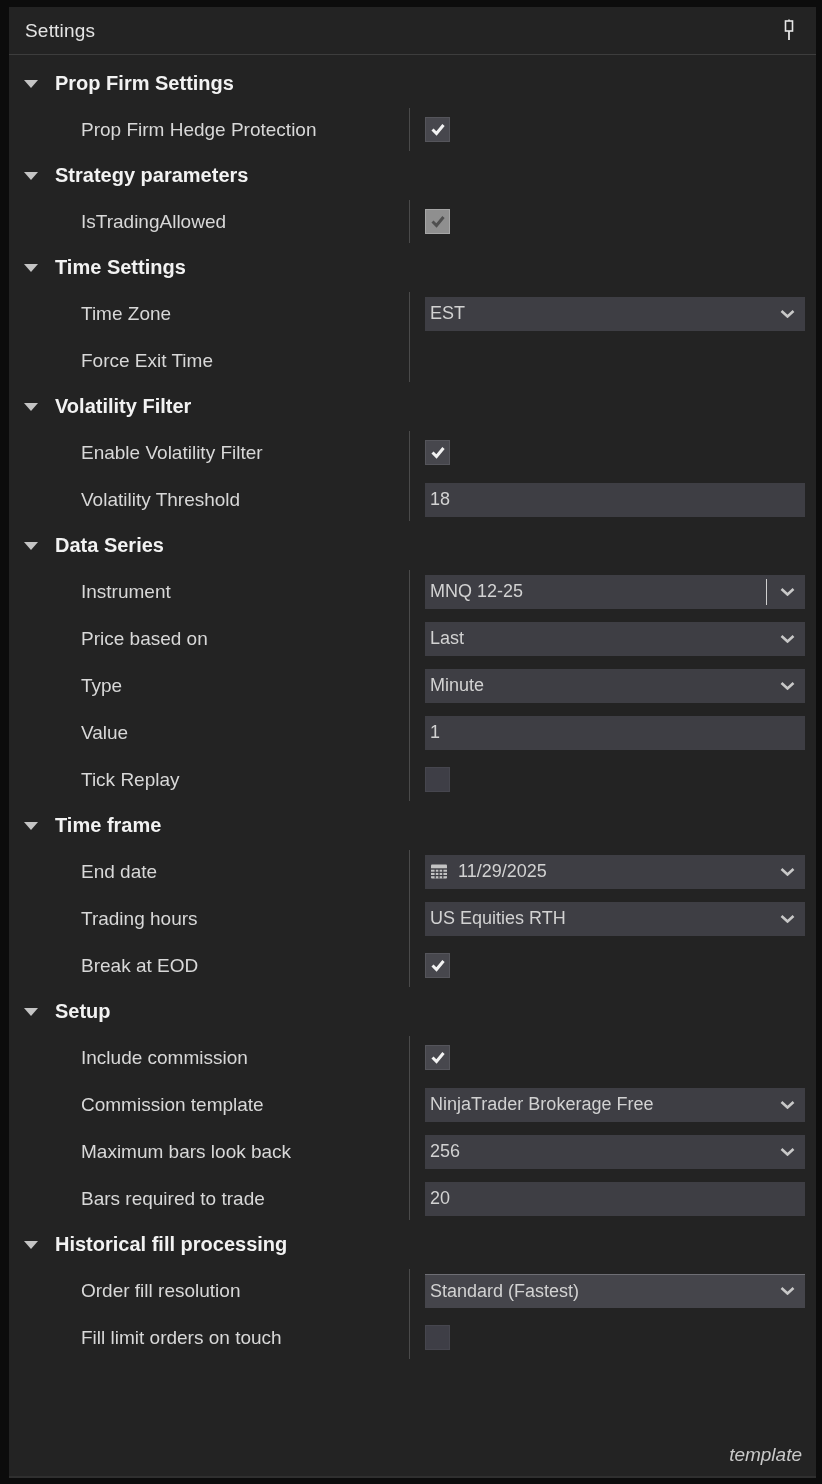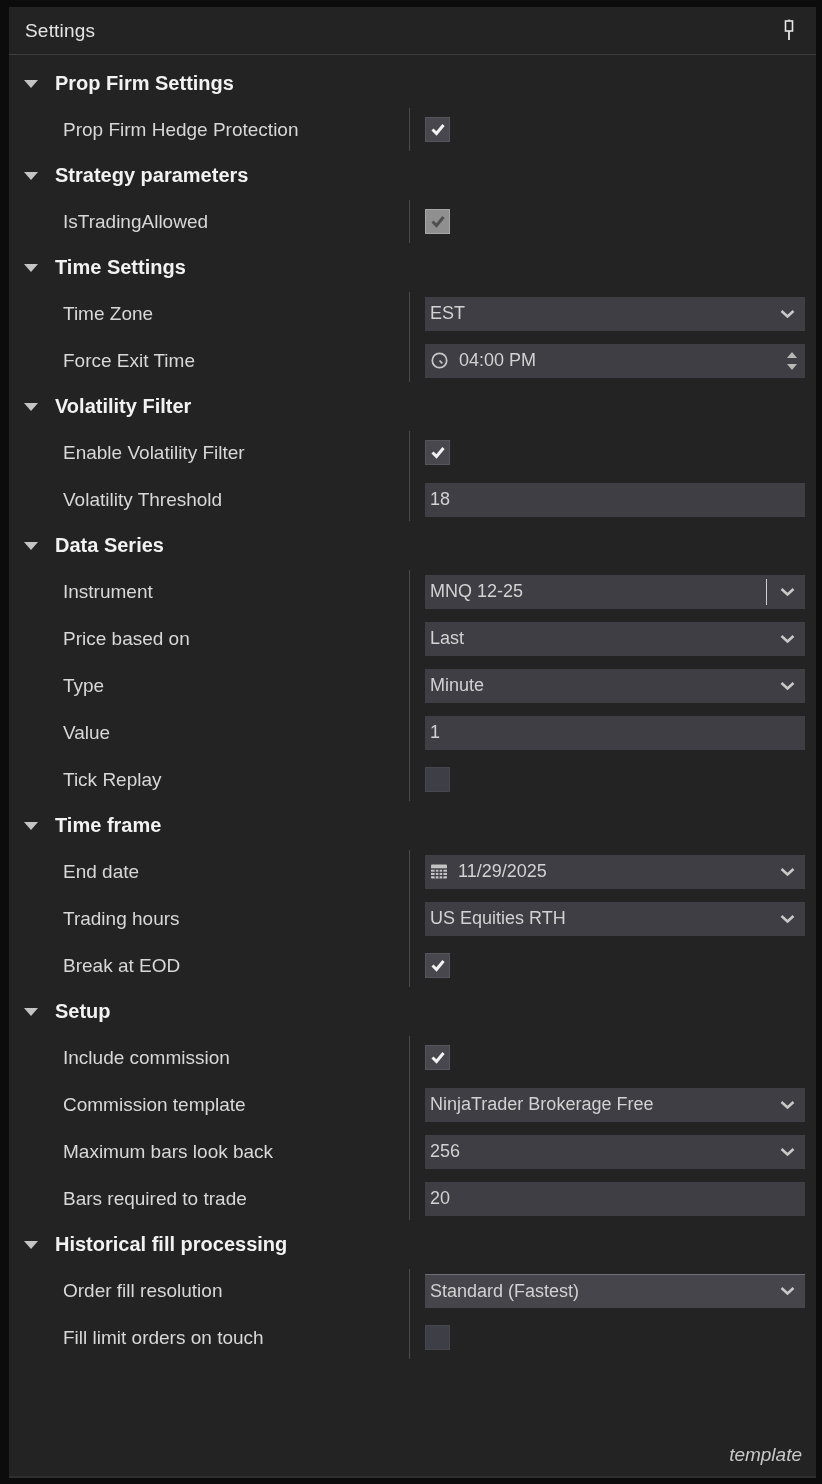--- a/index.html
+++ b/index.html
@@ -23,21 +23,21 @@
     width:0;height:0;border-left:7px solid transparent;border-right:7px solid transparent;
     border-top:8px solid #c4c4c4;margin-right:17px;
   }
   .section-title{color:#f2f2f2;font-weight:bold;font-size:20px}
   .rows{position:relative}
   .rows::before{
     content:"";position:absolute;left:400px;top:2px;bottom:2px;width:1px;background:#4a4a4a;
   }
   .row{display:flex;align-items:center;min-height:47px}
   .row-label{
-    flex:0 0 400px;box-sizing:border-box;padding-left:54px;
+    flex:0 0 400px;box-sizing:border-box;padding-left:72px;
     color:#d8d8d8;font-size:19px;
   }
   .row-control{flex:1;padding-left:16px;padding-right:11px;display:flex;align-items:center}
   .field{
     height:34px;background:#3e3e44;display:flex;align-items:center;position:relative;
     color:#d2d2d2;font-size:18px;padding:0 5px;box-sizing:border-box;width:100%;cursor:pointer;
   }
   .field.highlight{background:#45454b;border-top:1px solid #6e6e74}
   .field .icon{display:flex;align-items:center;margin-right:10px}
   .chevron{position:absolute;right:10px;top:50%;transform:translateY(-50%);display:flex}
@@ -124,35 +124,20 @@
                 <div class="chevron">
                   <svg width="15" height="9" viewBox="0 0 15 9">
                     <path d="M1.5 1.5 L7.5 7 L13.5 1.5" fill="none" stroke="#c8c8c8" stroke-width="2.6"></path>
                   </svg>
                 </div>
               </div>
             </div>
           </div>
           <div class="row">
             <div class="row-label">Force Exit Time</div>
-            <div class="row-control">
-              <div class="field">
-                <span class="icon">
-                  <svg width="19" height="19" viewBox="0 0 19 19">
-                    <circle cx="9.5" cy="9.5" r="7.2" fill="none" stroke="#c8c8c8" stroke-width="1.7"></circle>
-                    <line x1="9.5" y1="9.5" x2="12.3" y2="12.3" stroke="#c8c8c8" stroke-width="1.7"></line>
-                  </svg>
-                </span>
-                <span>04:00 PM</span>
-                <div class="spinner">
-                  <div class="arrow-up"></div>
-                  <div class="arrow-down"></div>
-                </div>
-              </div>
-            </div>
           </div>
         </div>
       </div>
       <div class="section">
         <div class="section-header">
           <div class="triangle"></div>
           <span class="section-title">Volatility Filter</span>
         </div>
         <div class="rows">
           <div class="row">

